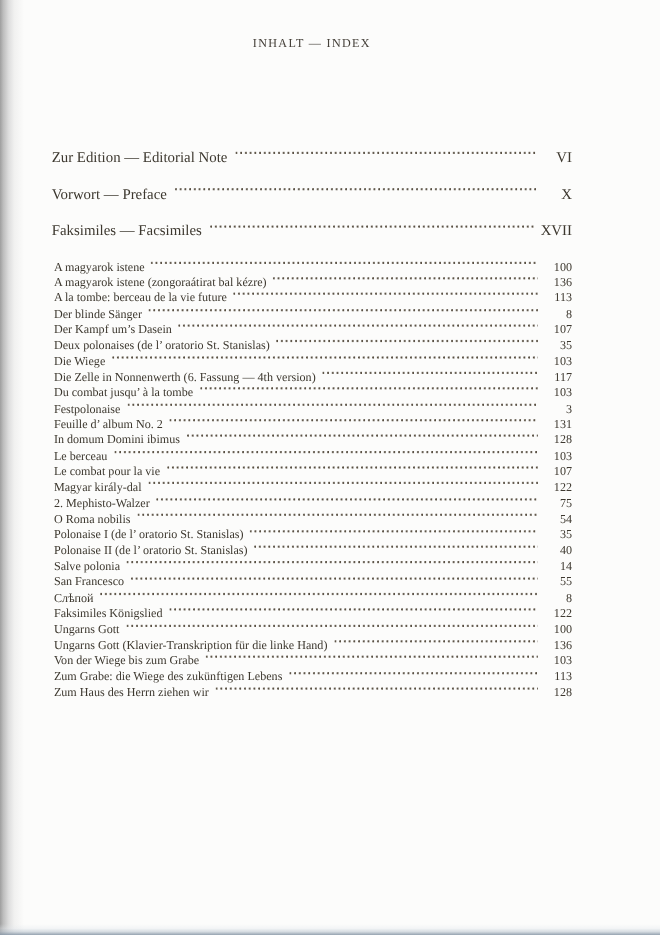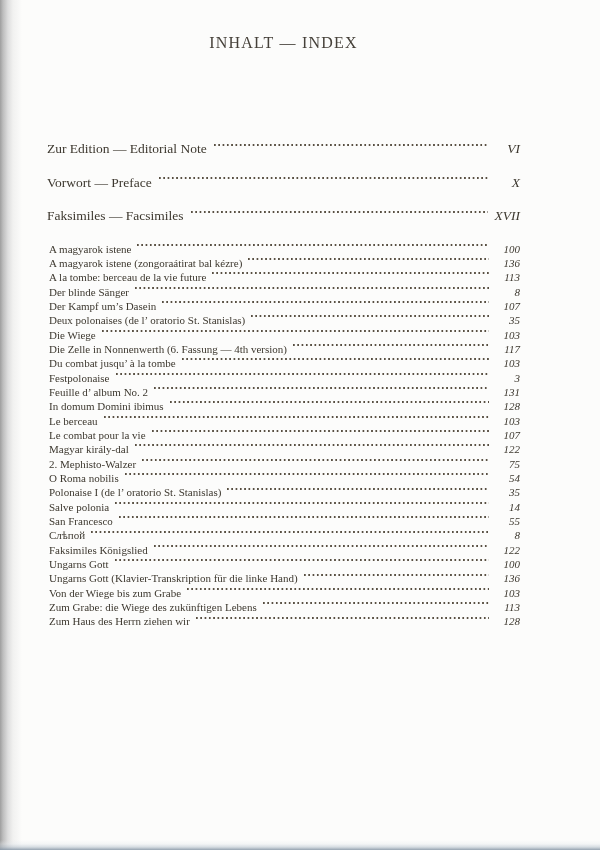--- a/index.html
+++ b/index.html
@@ -44,21 +44,21 @@
   }
   .content {
     position: absolute;
     left: 47px;
     top: 0;
     width: 473px;
   }
   .page-title {
     margin: 34px 0 0 0;
     text-align: center;
-    font-size: 16px;
+    font-size: 11px;
     font-weight: normal;
     letter-spacing: 1.2px;
     color: #46413a;
   }
   .front-matter {
     margin-top: 89px;
   }
   .toc-row {
     display: flex;
     align-items: center;
@@ -79,21 +79,20 @@
     bottom: 3px;
     height: 2px;
     background-image: radial-gradient(circle at 1px 1px, #584f42 0.8px, rgba(0,0,0,0) 1.05px);
     background-size: 4.3px 2px;
     background-repeat: repeat-x;
   }
   .toc-row .pageno {
     min-width: 27px;
     text-align: right;
     white-space: nowrap;
-    font-style: italic;
   }
   .section-row {
     font-size: 13.5px;
     line-height: 15px;
     height: 15px;
     margin-bottom: 18.5px;
     color: #3d382f;
   }
   .section-row .dots::after {
     bottom: 3px;
@@ -247,20 +246,25 @@
     <span class="dots"></span>
     <span class="pageno">54</span>
   </div>
 
   <div class="toc-row entry-row">
     <span class="label">Polonaise I (de l’ oratorio St. Stanislas)</span>
     <span class="dots"></span>
     <span class="pageno">35</span>
   </div>
 
+  <div class="toc-row entry-row">
+    <span class="label">Polonaise II (de l’ oratorio St. Stanislas)</span>
+    <span class="dots"></span>
+    <span class="pageno">40</span>
+  </div>
 
   <div class="toc-row entry-row">
     <span class="label">Salve polonia</span>
     <span class="dots"></span>
     <span class="pageno">14</span>
   </div>
 
   <div class="toc-row entry-row">
     <span class="label">San Francesco</span>
     <span class="dots"></span>

